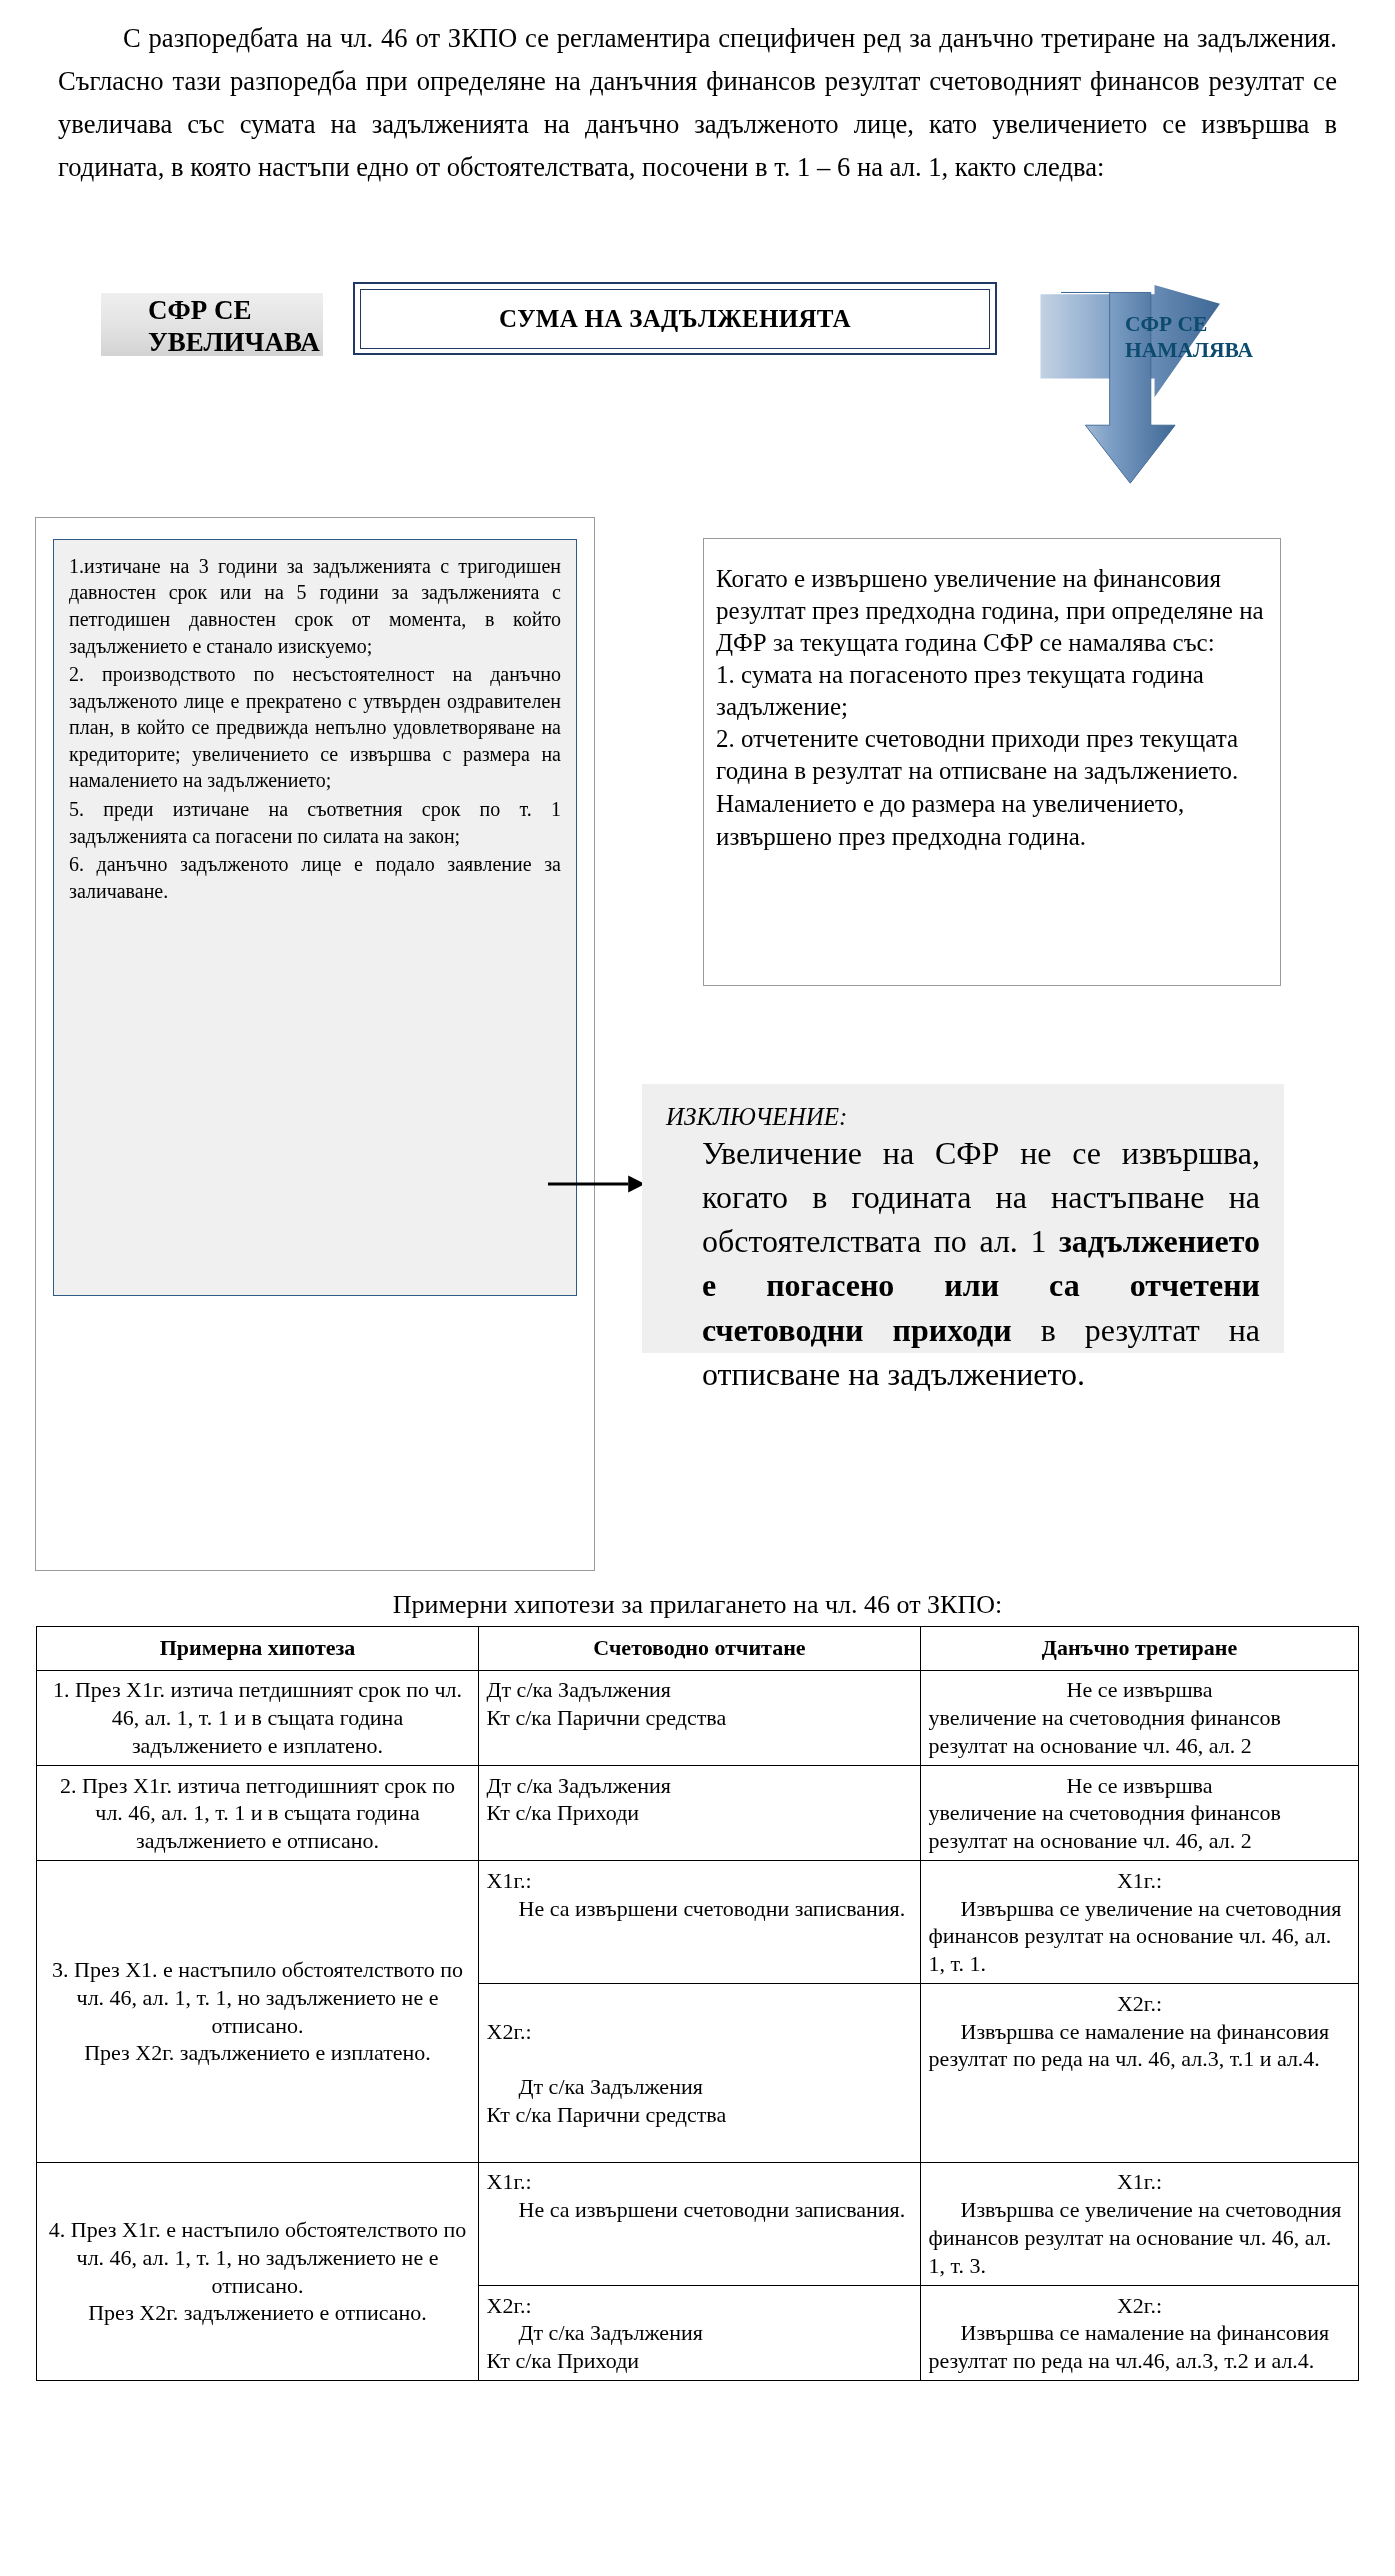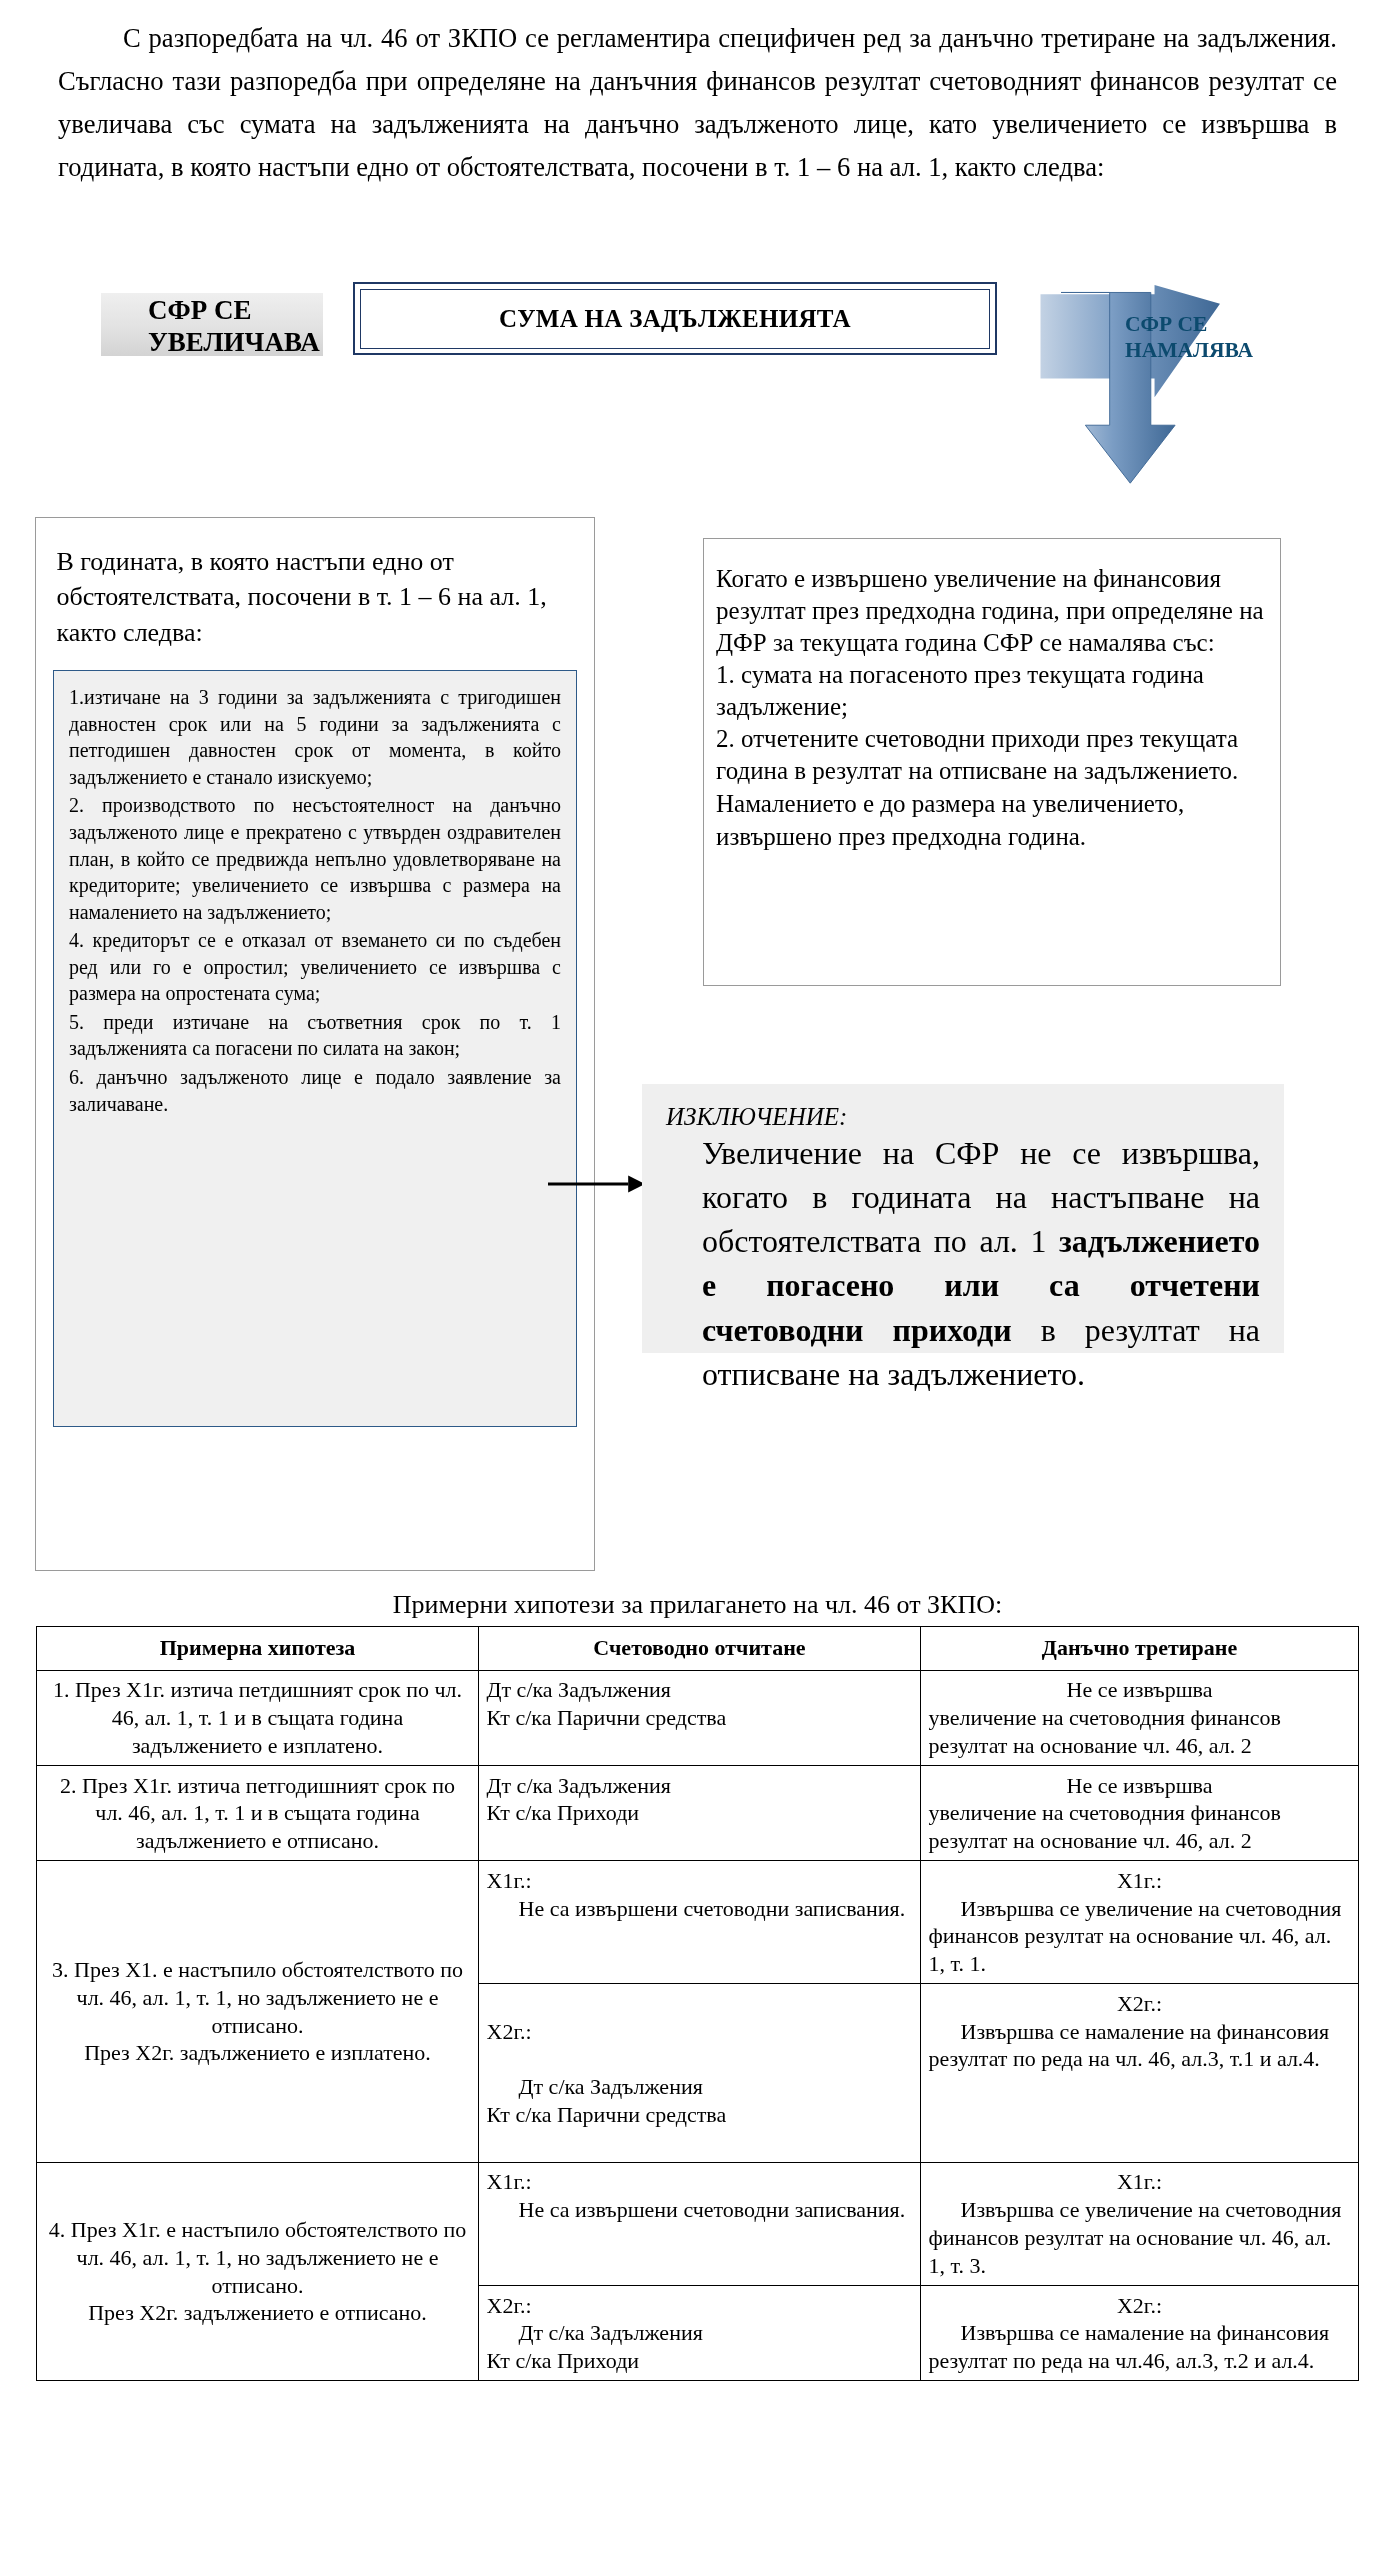--- a/index.html
+++ b/index.html
@@ -245,25 +245,23 @@
       </defs>
       <path d="M 8 10 L 130 10 L 130 0 L 200 20 L 130 120 L 130 100 L 8 100 Z" fill="url(#gradRight)"></path>
       <path d="M 30 8 L 126 8 L 126 150 L 152 150 L 104 212 L 56 150 L 82 150 L 82 8 Z" fill="url(#gradRight)" stroke="#3f6895" stroke-width="1"></path>
     </svg>
     <div class="right-label">СФР СЕ НАМАЛЯВА</div>
   </div>
 
   <div class="cols">
 
     <div class="box-left">
-      <div class="box-left-head">В годината, в която настъпи едно от обстоятелствата, посочени в т. 1 – 6 на ал. 1, както следва:</div>
       <div class="inner-list">
         <p>1.изтичане на 3 години за задълженията с тригодишен давностен срок или на 5 години за задълженията с петгодишен давностен срок от момента, в който задължението е станало изискуемо;</p>
         <p>2. производството по несъстоятелност на данъчно задълженото лице е прекратено с утвърден оздравителен план, в който се предвижда непълно удовлетворяване на кредиторите; увеличението се извършва с размера на намалението на задължението;</p>
-        <p>4. кредиторът се е отказал от вземането си по съдебен ред или го е опростил; увеличението се извършва с размера на опростената сума;</p>
         <p>5. преди изтичане на съответния срок по т. 1 задълженията са погасени по силата на закон;</p>
         <p>6. данъчно задълженото лице е подало заявление за заличаване.</p>
       </div>
     </div>
 
     <div class="box-right">
       <p class="tight">Когато е извършено увеличение на финансовия резултат през предходна година, при определяне на ДФР за текущата година СФР се намалява със:</p>
       <p class="tight">1. сумата на погасеното през текущата година задължение;</p>
       <p class="tight">2. отчетените счетоводни приходи през текущата година в резултат на отписване на задължението.</p>
       <p>Намалението е до размера на увеличението, извършено през предходна година.</p>

